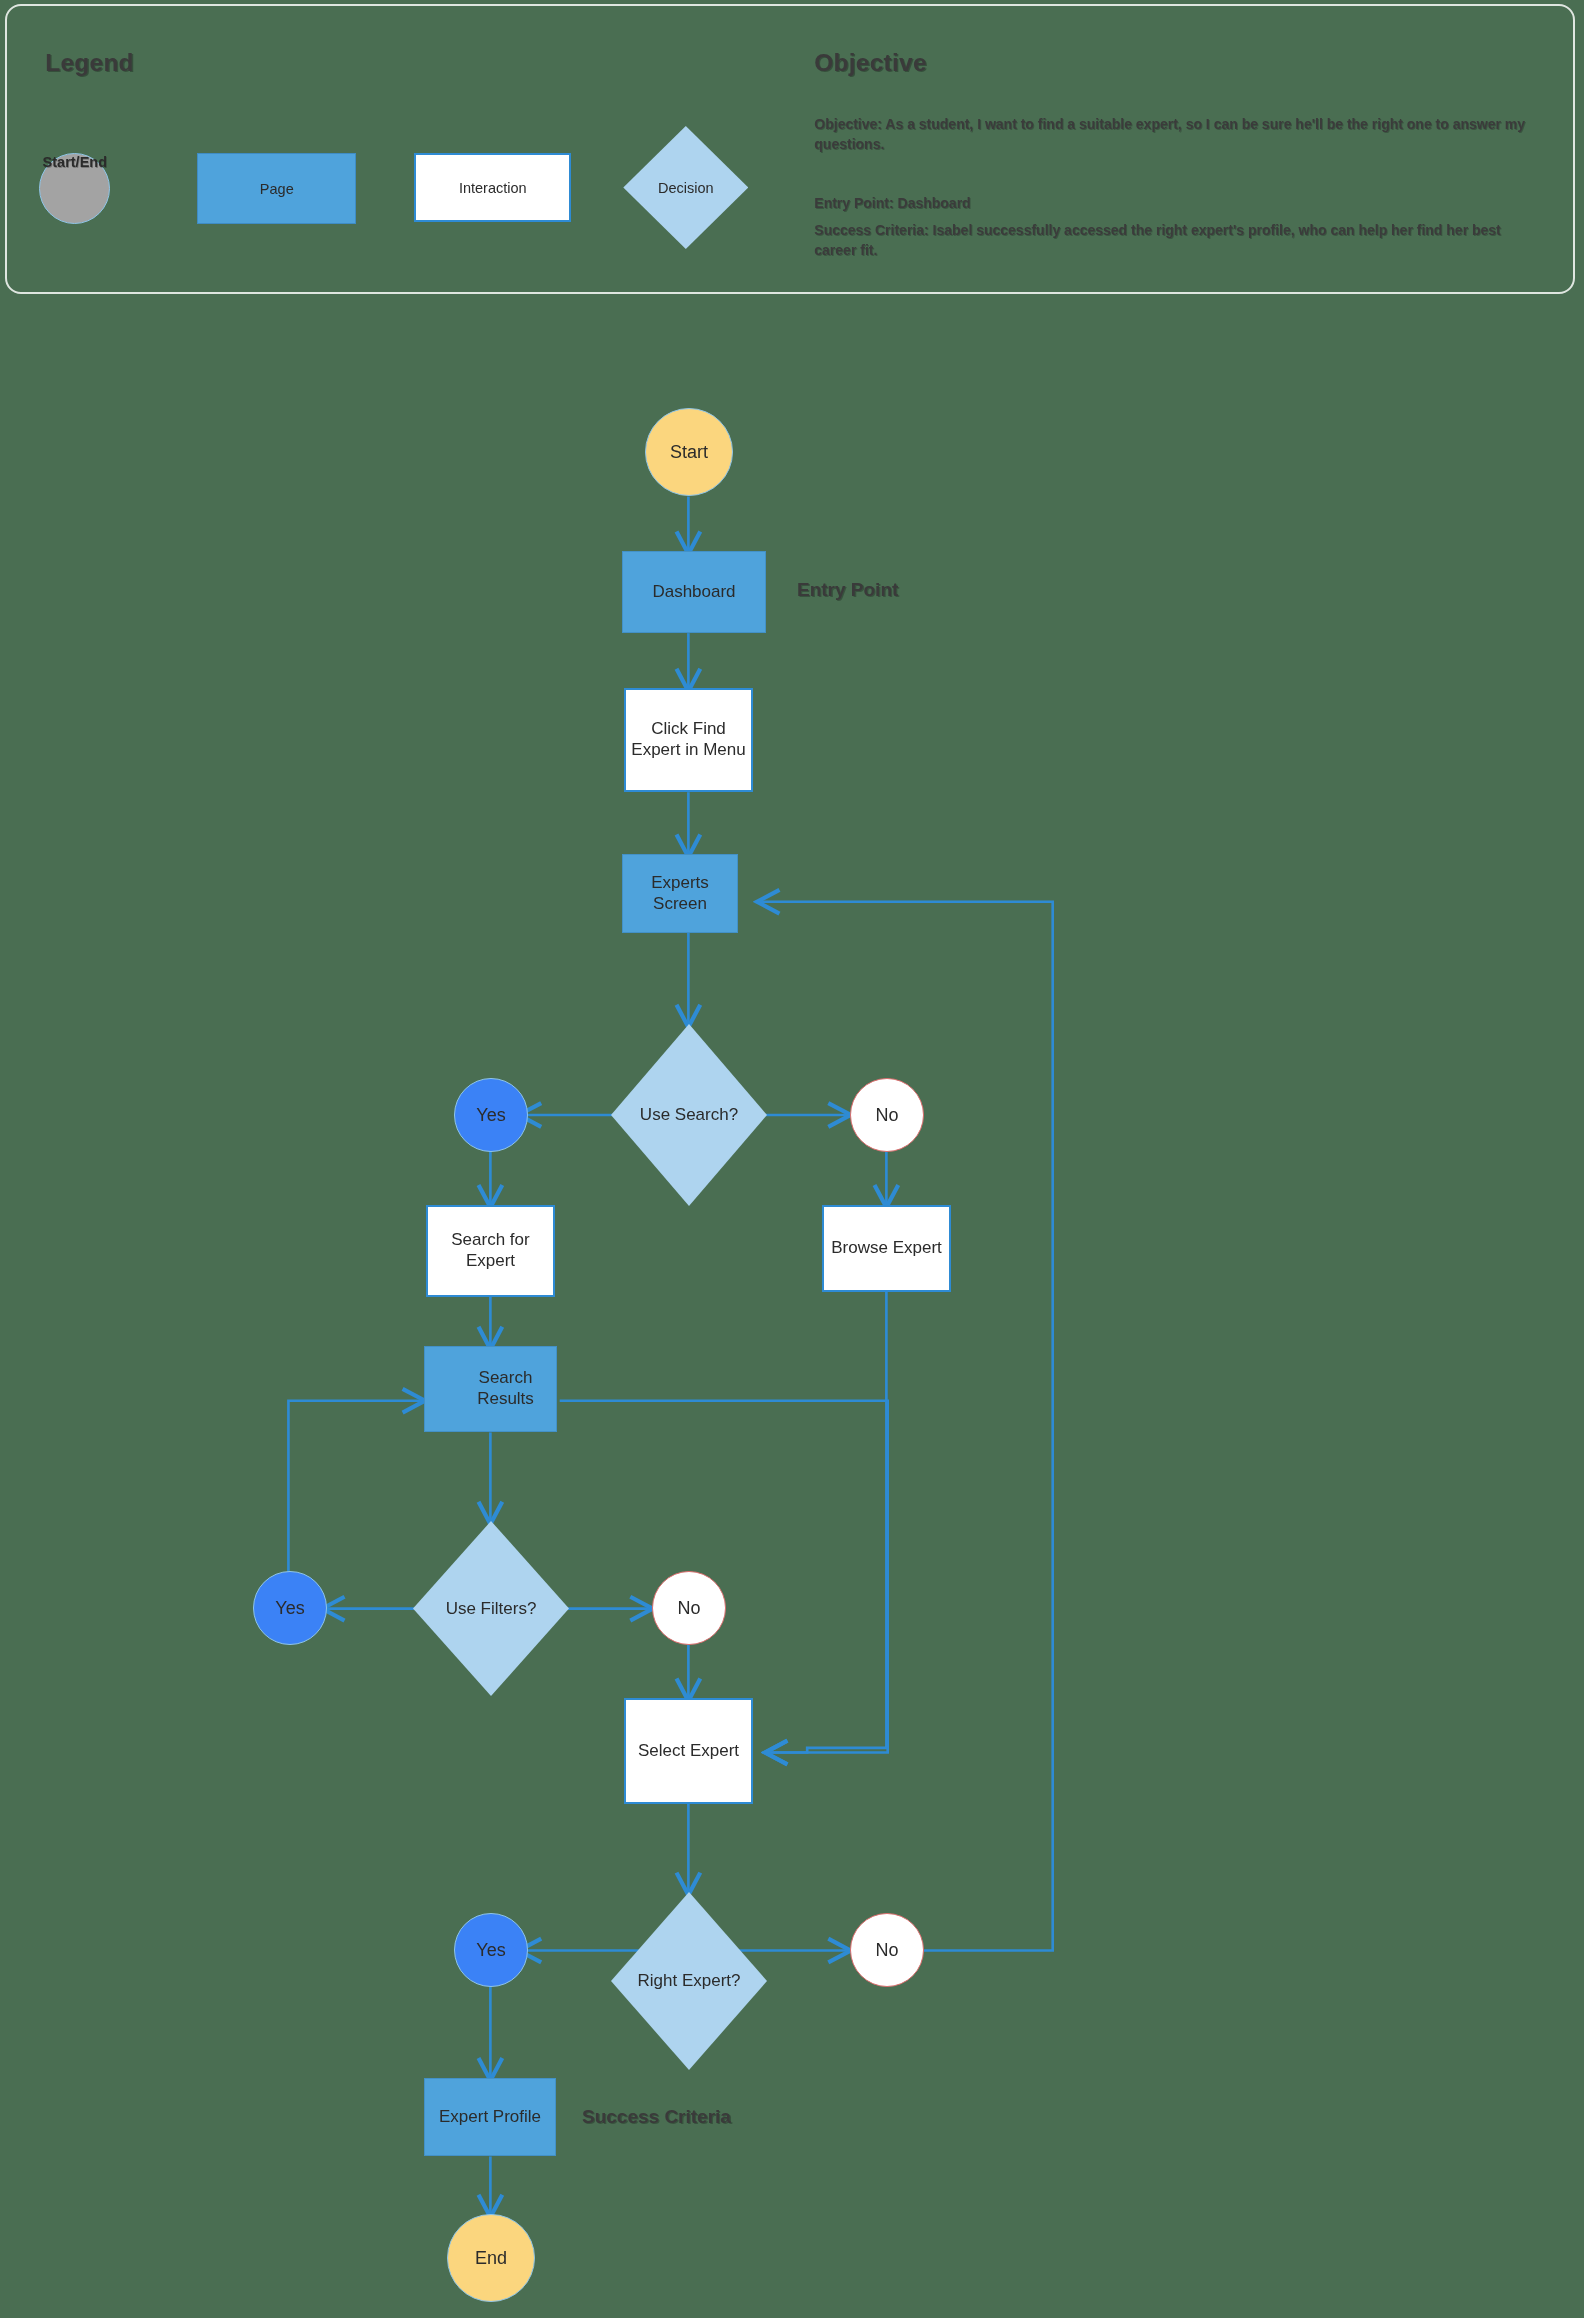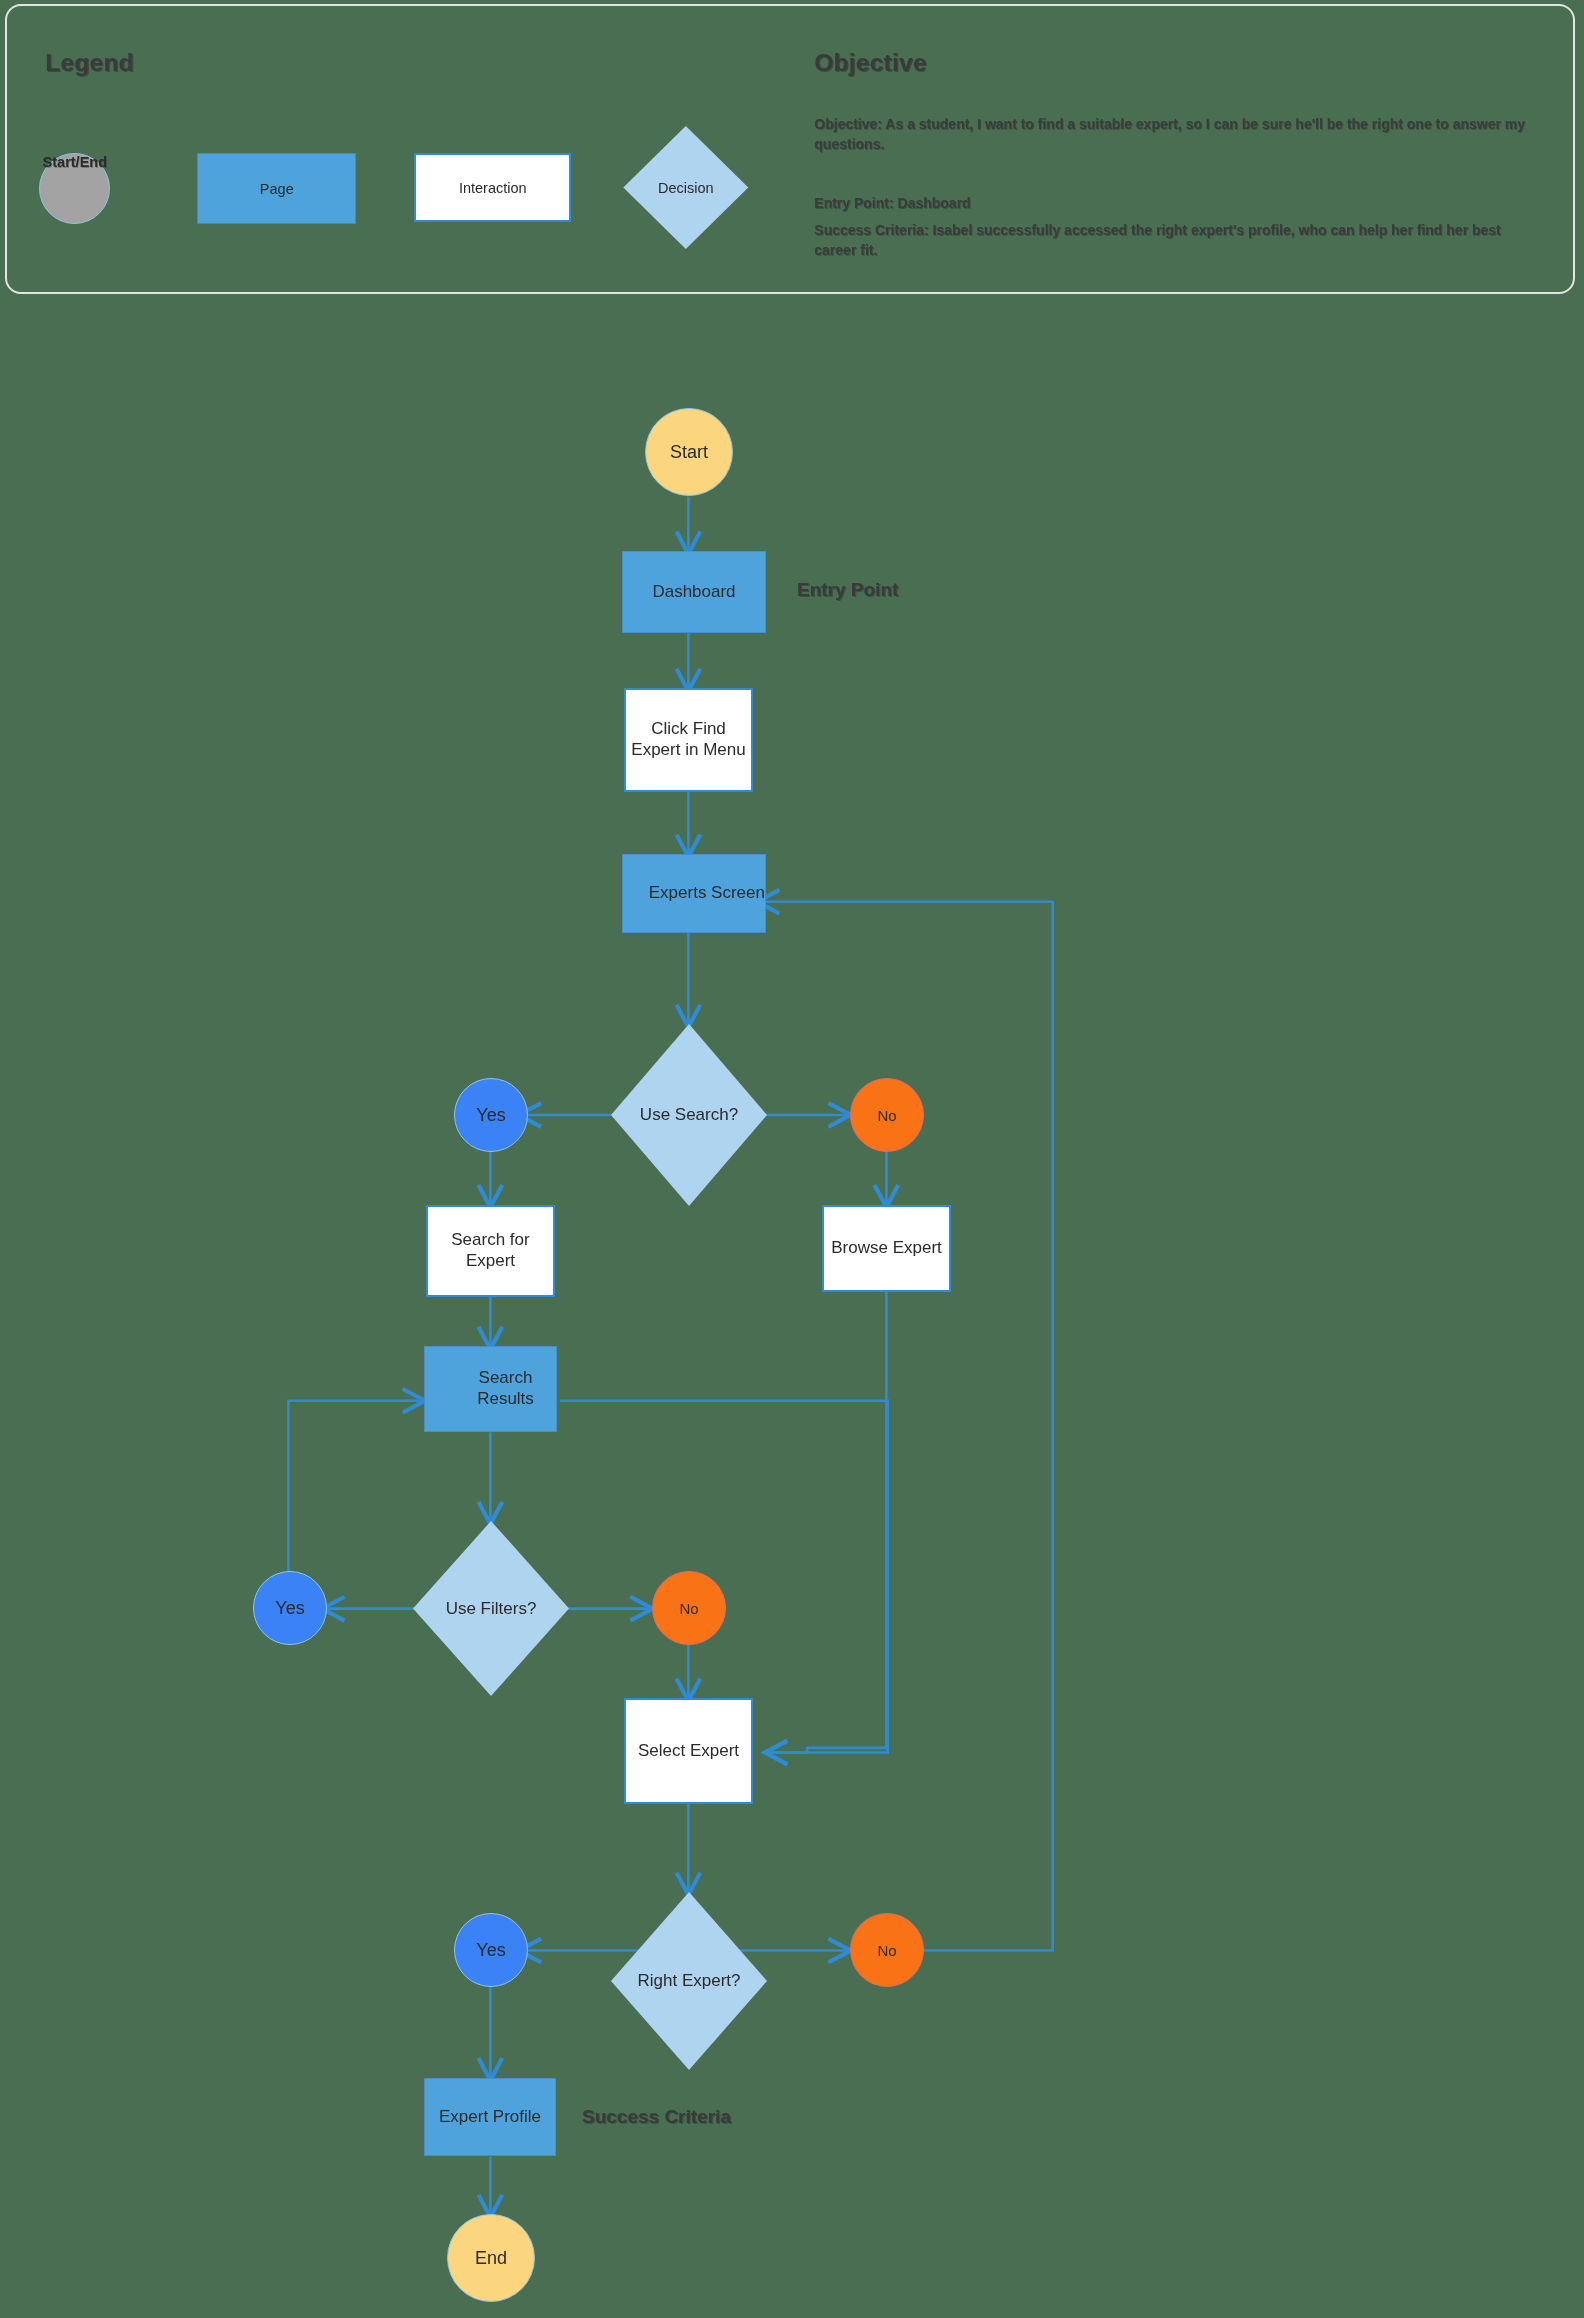--- a/index.html
+++ b/index.html
@@ -74,21 +74,21 @@
   #wires{position:absolute;left:0;top:0;width:1584px;height:2319px;}
 
   .node{position:absolute;box-sizing:border-box;
         display:flex;align-items:center;justify-content:center;
         text-align:center;color:#2b2b2b;}
   .n-term{border-radius:50%;background:#fbd67e;border:0.7px solid #8fc5e8;
           font-size:18px;}
   .n-page{background:#4fa3dc;border:0.7px solid #4391c7;font-size:17px;line-height:1.22;}
   .n-inter{background:#ffffff;border:2px solid #2e8bd4;font-size:17px;line-height:1.22;}
   .n-yes{border-radius:50%;background:#3b82f6;border:0.7px solid #8fc5e8;font-size:18px;}
-  .n-no{border-radius:50%;background:#f97316;border:0.7px solid #d96c6c;font-size:15px;}
+  .n-no{border-radius:50%;background:#ffffff;border:0.7px solid #d96c6c;font-size:18px;}
 
   .dia-wrap{position:absolute;}
   .dia-shape{position:absolute;left:0;top:0;width:100%;height:100%;
              background:#aed4ef;clip-path:polygon(50% 0,100% 50%,50% 100%,0 50%);}
   .dia-label{position:absolute;left:0;top:0;width:100%;height:100%;
              display:flex;align-items:center;justify-content:center;
              font-size:17px;color:#2b2b2b;}
 
   .annot{position:absolute;font-weight:bold;color:#3a3a3a;font-size:19px;
          text-shadow:1.3px 1.3px 0 rgba(0,0,0,.25);}
@@ -185,21 +185,21 @@
     <span>Dashboard</span>
   </div>
   <div class="annot" style="left:797px;top:579px;">
     <span>Entry Point</span>
   </div>
 
   <div class="node n-inter" style="left:624px;top:688px;width:129px;height:104px;">
     <span>Click Find Expert in Menu</span>
   </div>
 
-  <div class="node n-page" style="left:622px;top:854px;width:144px;height:79px;justify-content:flex-end;">
+  <div class="node n-page" style="left:622px;top:854px;width:116px;height:79px;justify-content:flex-end;">
     <span>Experts Screen</span>
   </div>
 
   <div class="dia-wrap" style="left:611px;top:1024px;width:156px;height:182px;">
     <div class="dia-shape"></div>
     <div class="dia-label">
         <span>Use Search?</span>
       </div>
   </div>
 

